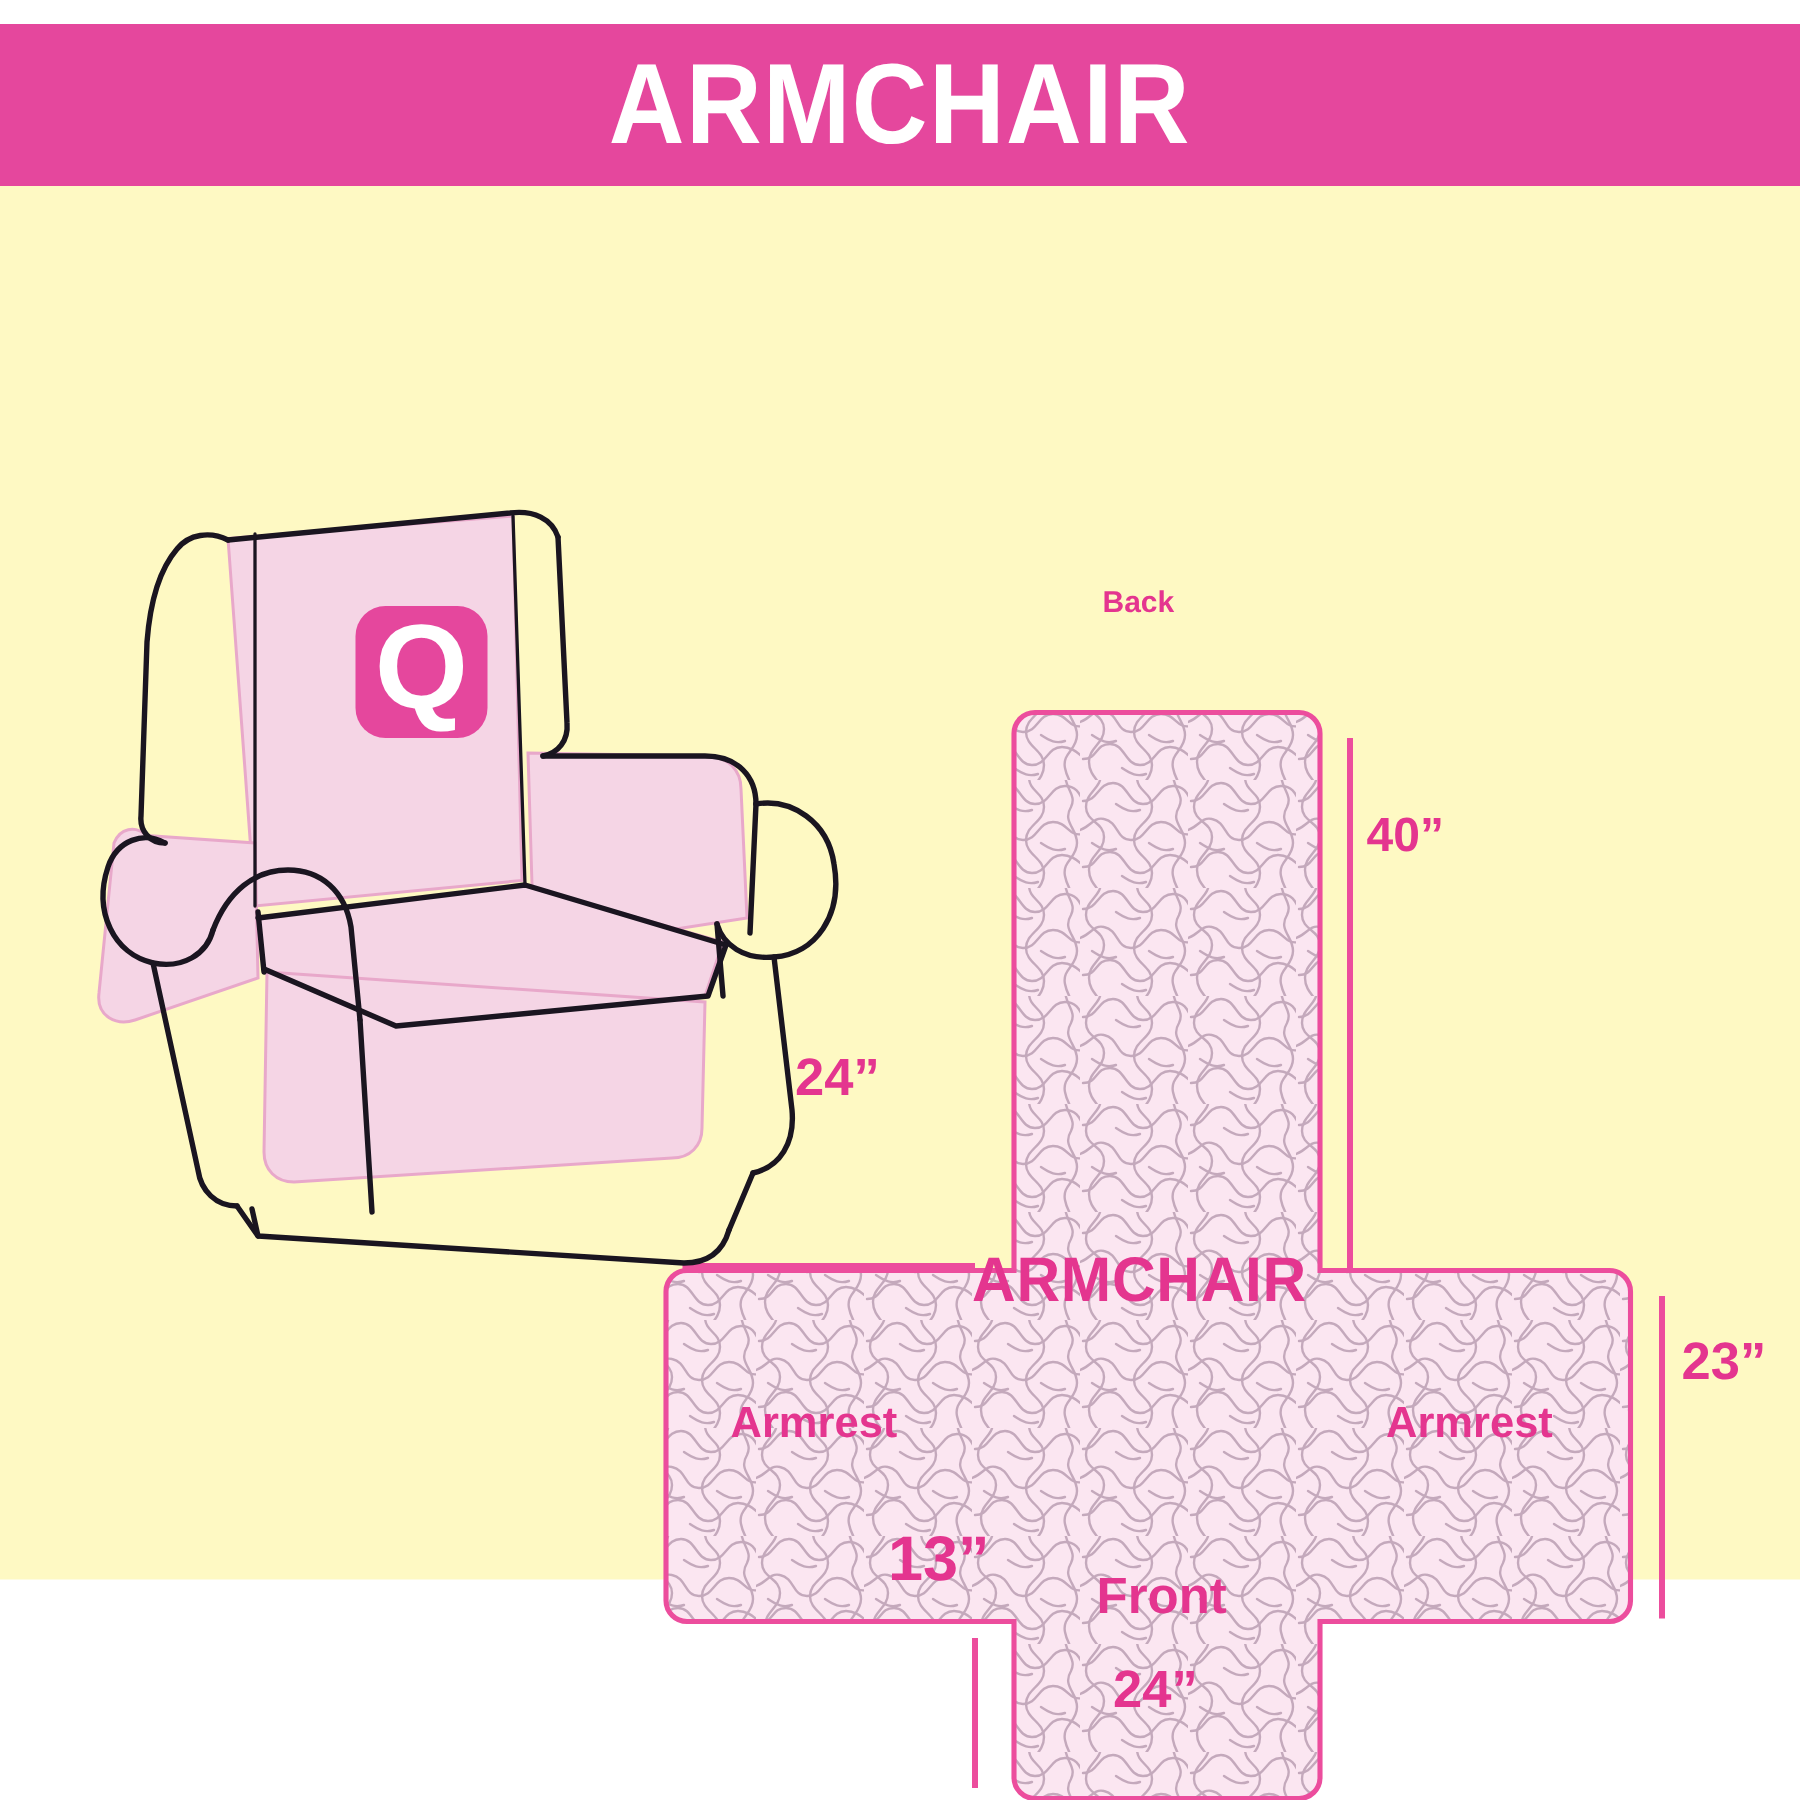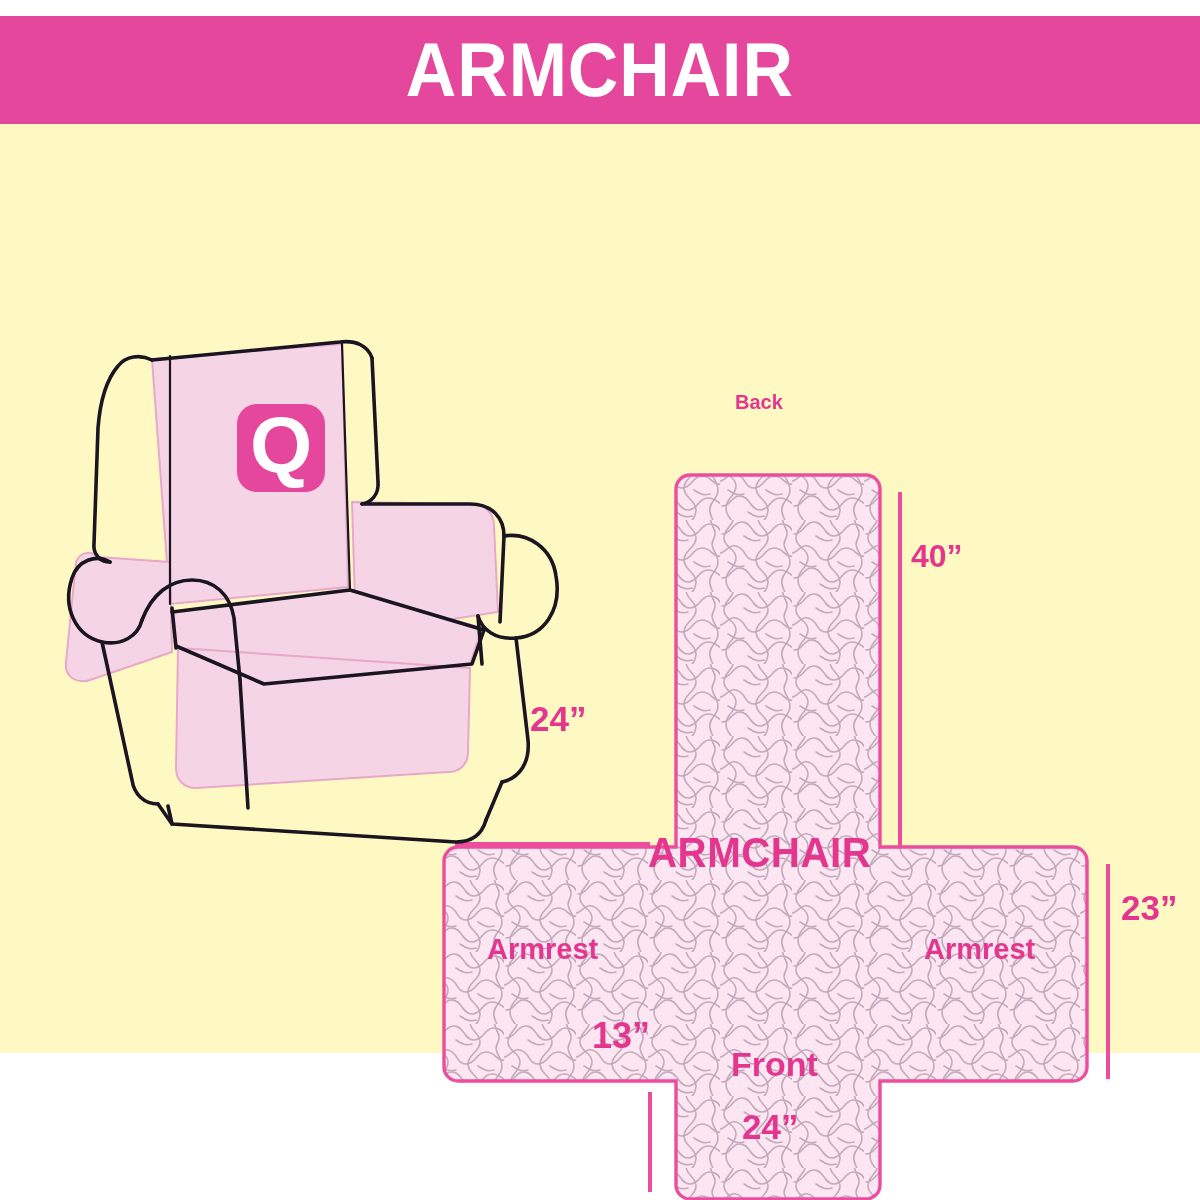--- a/index.html
+++ b/index.html
@@ -22,21 +22,21 @@
   
   .lbl{position:absolute;color:#e4358f;font-weight:bold;white-space:nowrap;line-height:1;}
   .lbl-back{left:735px;top:376px;font-size:20px;}
   .lbl-armchair{left:648px;top:816px;font-size:42px;letter-spacing:.5px;
                 transform:scaleX(.96);transform-origin:left top;}
   .lbl-armrest-l{left:487px;top:919px;font-size:29px;}
   .lbl-armrest-r{left:924px;top:919px;font-size:29px;}
   .lbl-front{left:731px;top:1031px;font-size:34px;}
   .lbl-40{left:911px;top:524px;font-size:32px;}
   .lbl-23{left:1121px;top:830px;font-size:35px;margin-top:44px;}
-  .lbl-13{left:592px;top:1002px;font-size:36px;}
+  .lbl-13{left:592px;top:1002px;font-size:42px;}
   .lbl-24-top{left:530px;top:685px;font-size:35px;}
   .lbl-24-bot{left:742px;top:1093px;font-size:35px;}
 </style>
 </head>
 <body>
 
 <div id="page">
 
   <div class="banner">
     <div class="banner-title">ARMCHAIR</div>

